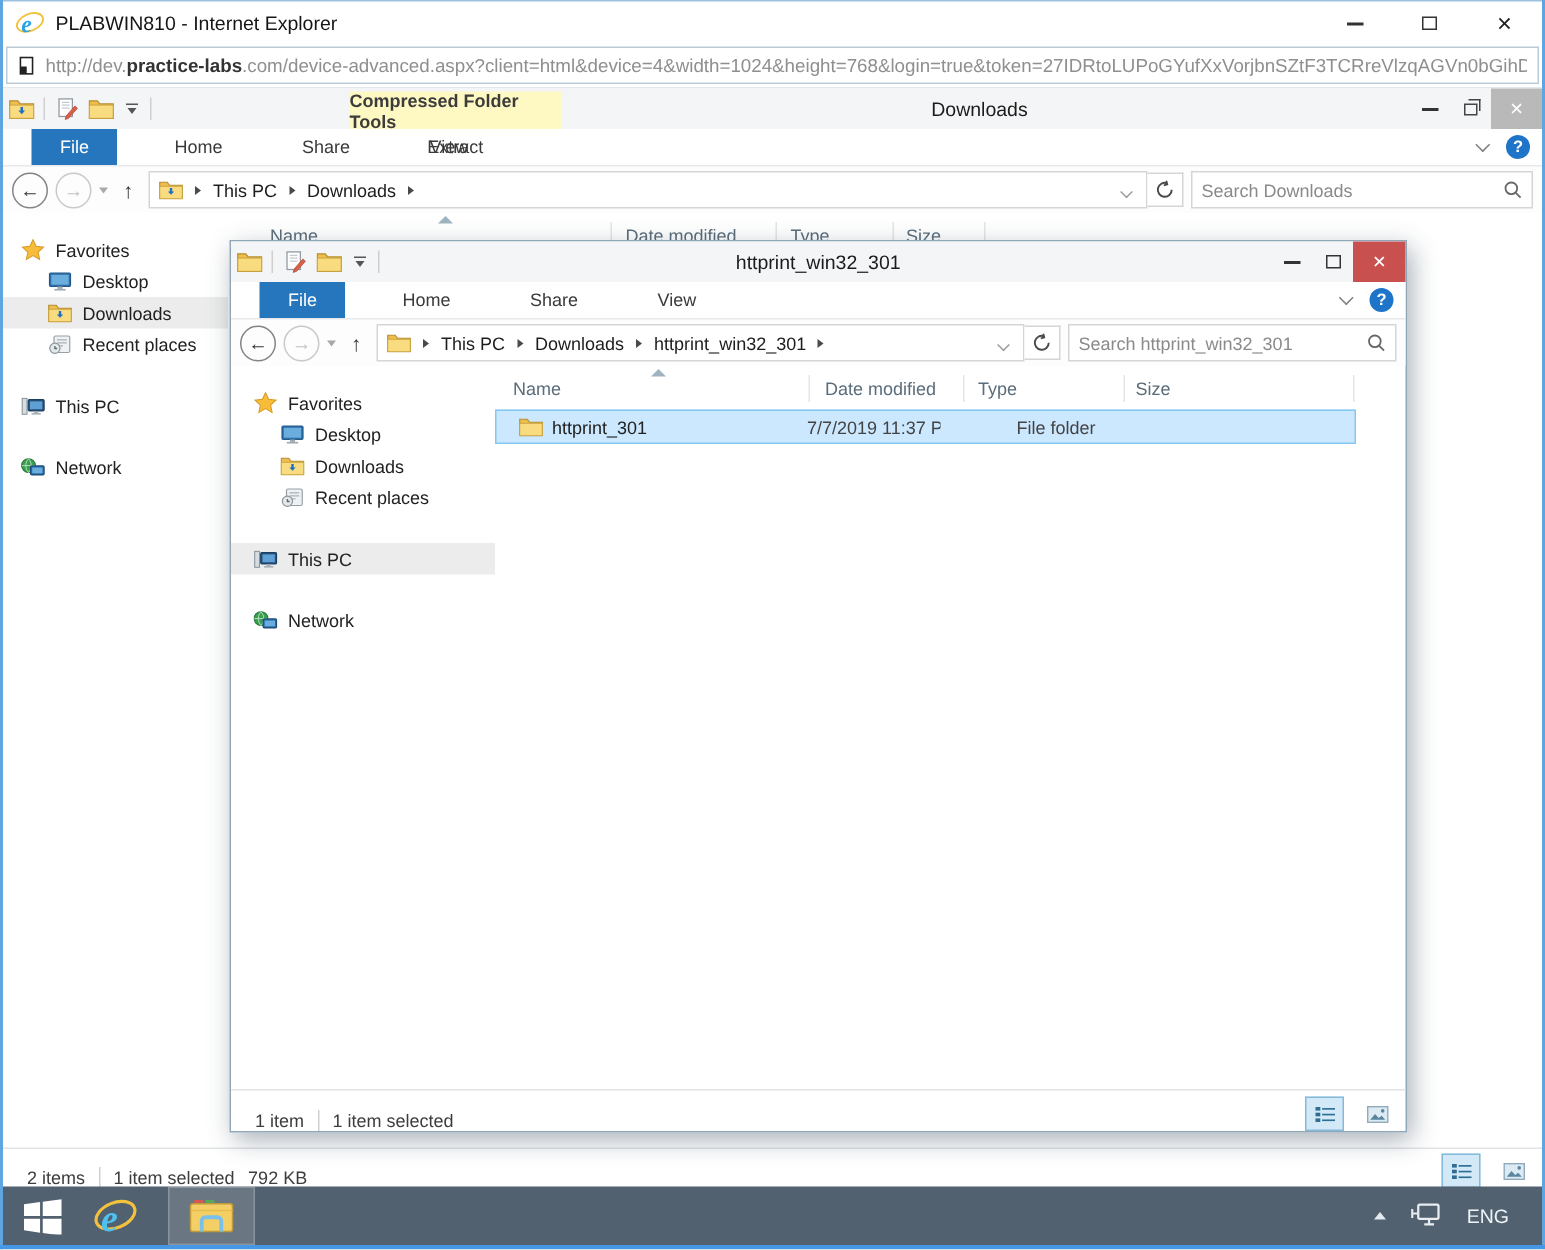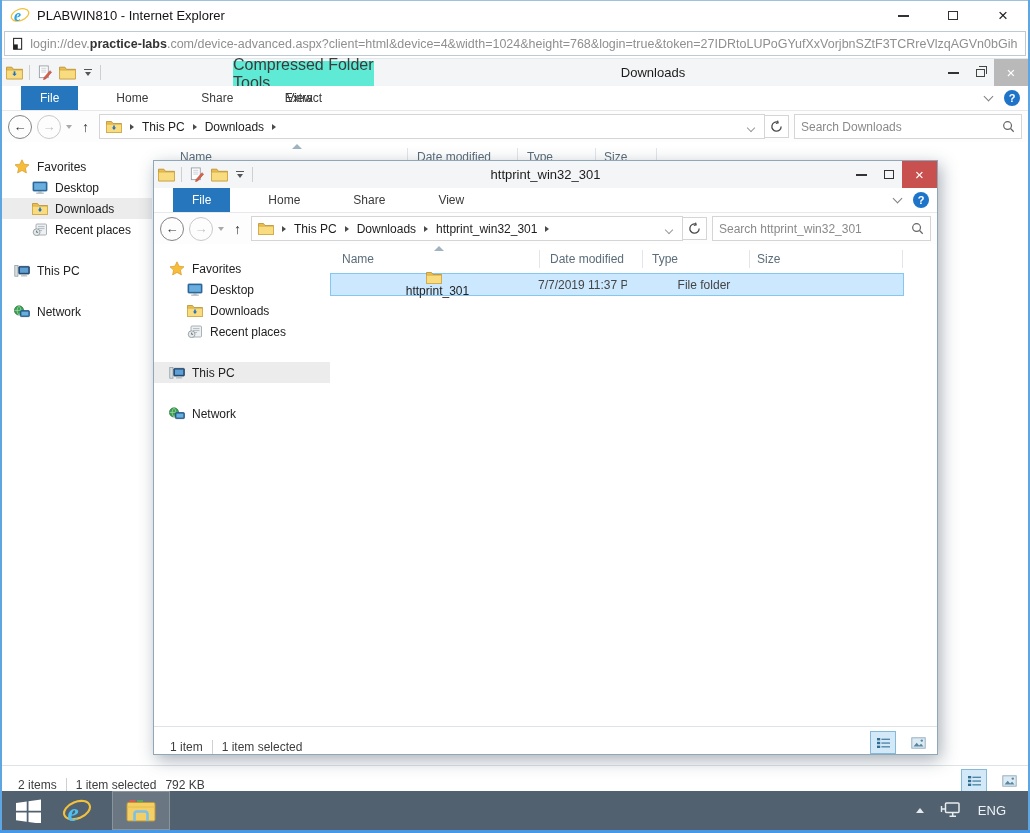--- a/index.html
+++ b/index.html
@@ -38,22 +38,22 @@
   .win.inner{left:153px;top:160px;width:785px;height:595px;border:1px solid #90a7b8;box-sizing:border-box;
              box-shadow:3px 5px 16px rgba(40,60,80,.40);z-index:10;}
   .ribbon-strip{position:relative;height:27px;background:#f4f5f6;flex:none;}
   .qat{position:absolute;left:4px;top:0;height:100%;display:flex;align-items:center;gap:6px;}
   .qat svg{width:17px;height:15px;}
   .vsep{width:1px;height:15px;background:#cfcfcf;}
   .qat-caret{display:flex;flex-direction:column;align-items:center;gap:2px;padding:2px;}
   .qat-caret .bar{width:8px;height:1.5px;background:#555;}
   .tri{width:0;height:0;border-left:3.5px solid transparent;border-right:3.5px solid transparent;border-top:4px solid #555;}
   .tri.muted{border-top-color:#a9a9a9;}
-  .ctx-tab{position:absolute;left:231px;top:2px;bottom:0;width:141px;background:#5eead4;color:#3c3c3c;
-           display:flex;align-items:center;justify-content:center;font-size:16px;}
+  .ctx-tab{position:absolute;left:231px;top:2px;bottom:0;width:141px;background:#fef9c3;color:#3c3c3c;
+           display:flex;align-items:center;justify-content:center;font-size:12px;font-weight:bold;}
   .win-title{position:absolute;top:0;height:100%;display:flex;align-items:center;justify-content:center;
              font-size:13px;color:#1b1b1b;}
   .win-ctrl{position:absolute;right:0;top:0;height:100%;display:flex;align-items:stretch;}
   .wbtn{width:27px;display:flex;align-items:center;justify-content:center;color:#333;}
   .wbtn.close-gray{width:34px;background:#b9b9b9;color:#fff;font-size:15px;}
   .wbtn.close-red{width:35px;background:#c85150;color:#fff;font-size:15px;}
 
   .tab-row{position:relative;height:24px;background:#fff;border-bottom:1px solid #e6e8ea;flex:none;
            display:flex;align-items:stretch;font-size:12px;padding-left:17px;}
   .tab{display:flex;align-items:center;padding:0 15px;color:#3a3a3a;margin-left:23px;}
@@ -161,21 +161,21 @@
         </span>
     </div>
   </header>
 
   <div class="ie-urlrow">
     <div class="urlbox">
       <svg viewBox="0 0 14 16" width="12" height="14">
         <rect x="2" y="1" width="10" height="13.5" fill="#fff" stroke="#222" stroke-width="1.3"></rect>
         <path d="M2 8.5h5.2V14.5H2z" fill="#222"></path>
       </svg>
-      <span class="url-text"><span>login://dev.</span><span class="url-domain">practice-labs</span><span>.com/device-advanced.aspx?client=html&amp;device=4&amp;width=1024&amp;height=768&amp;login=true&amp;token=27IDRtoLUPoGYufXxVorjbnSZtF3TCRreVlzqAGVn0bGihD8SnLYkTb</span></span>
+      <span class="url-text"><span>http://dev.</span><span class="url-domain">practice-labs</span><span>.com/device-advanced.aspx?client=html&amp;device=4&amp;width=1024&amp;height=768&amp;login=true&amp;token=27IDRtoLUPoGYufXxVorjbnSZtF3TCRreVlzqAGVn0bGihD8SnLYkTb</span></span>
     </div>
   </div>
 
   <section class="win outer">
 
     <div class="ribbon-strip">
       <div class="qat">
         <svg viewBox="0 0 16 13">
           <path d="M.5 1.5h5l1.5 2h8.5v9H.5z" fill="#eebe4d" stroke="#b78f33" stroke-width=".8"></path>
           <path d="M.5 4.2h15v8.3H.5z" fill="#f9dc7f" stroke="#caa23f" stroke-width=".6"></path>
@@ -509,21 +509,21 @@
               <span>Date modified</span>
             </div>
           <div class="hcell" style="width:107px;padding-left:9px;">
               <span>Type</span>
             </div>
           <div class="hcell" style="width:154px;padding-left:7px;border-right:1px solid #e2e6ea;">
               <span>Size</span>
             </div>
         </div>
         <div class="frow sel" style="width:574px;margin-top:3px;">
-          <div class="fcell" style="width:209px;padding-left:15px;flex-direction:column;">
+          <div class="fcell" style="width:209px;padding-left:15px;">
             <svg viewBox="0 0 16 13">
               <path d="M.5 1.5h5l1.5 2h8.5v9H.5z" fill="#eebe4d" stroke="#b78f33" stroke-width=".8"></path>
               <path d="M.5 4.2h15v8.3H.5z" fill="#f9dc7f" stroke="#caa23f" stroke-width=".6"></path>
               </svg>
             <span>httprint_301</span>
           </div>
           <div class="fcell c2" style="width:103px;padding-left:9px;">7/7/2019 11:37 PM</div>
           <div class="fcell c3" style="width:107px;padding-left:8px;margin-left:43px;">File folder</div>
           <div class="fcell" style="width:140px;"></div>
         </div>

